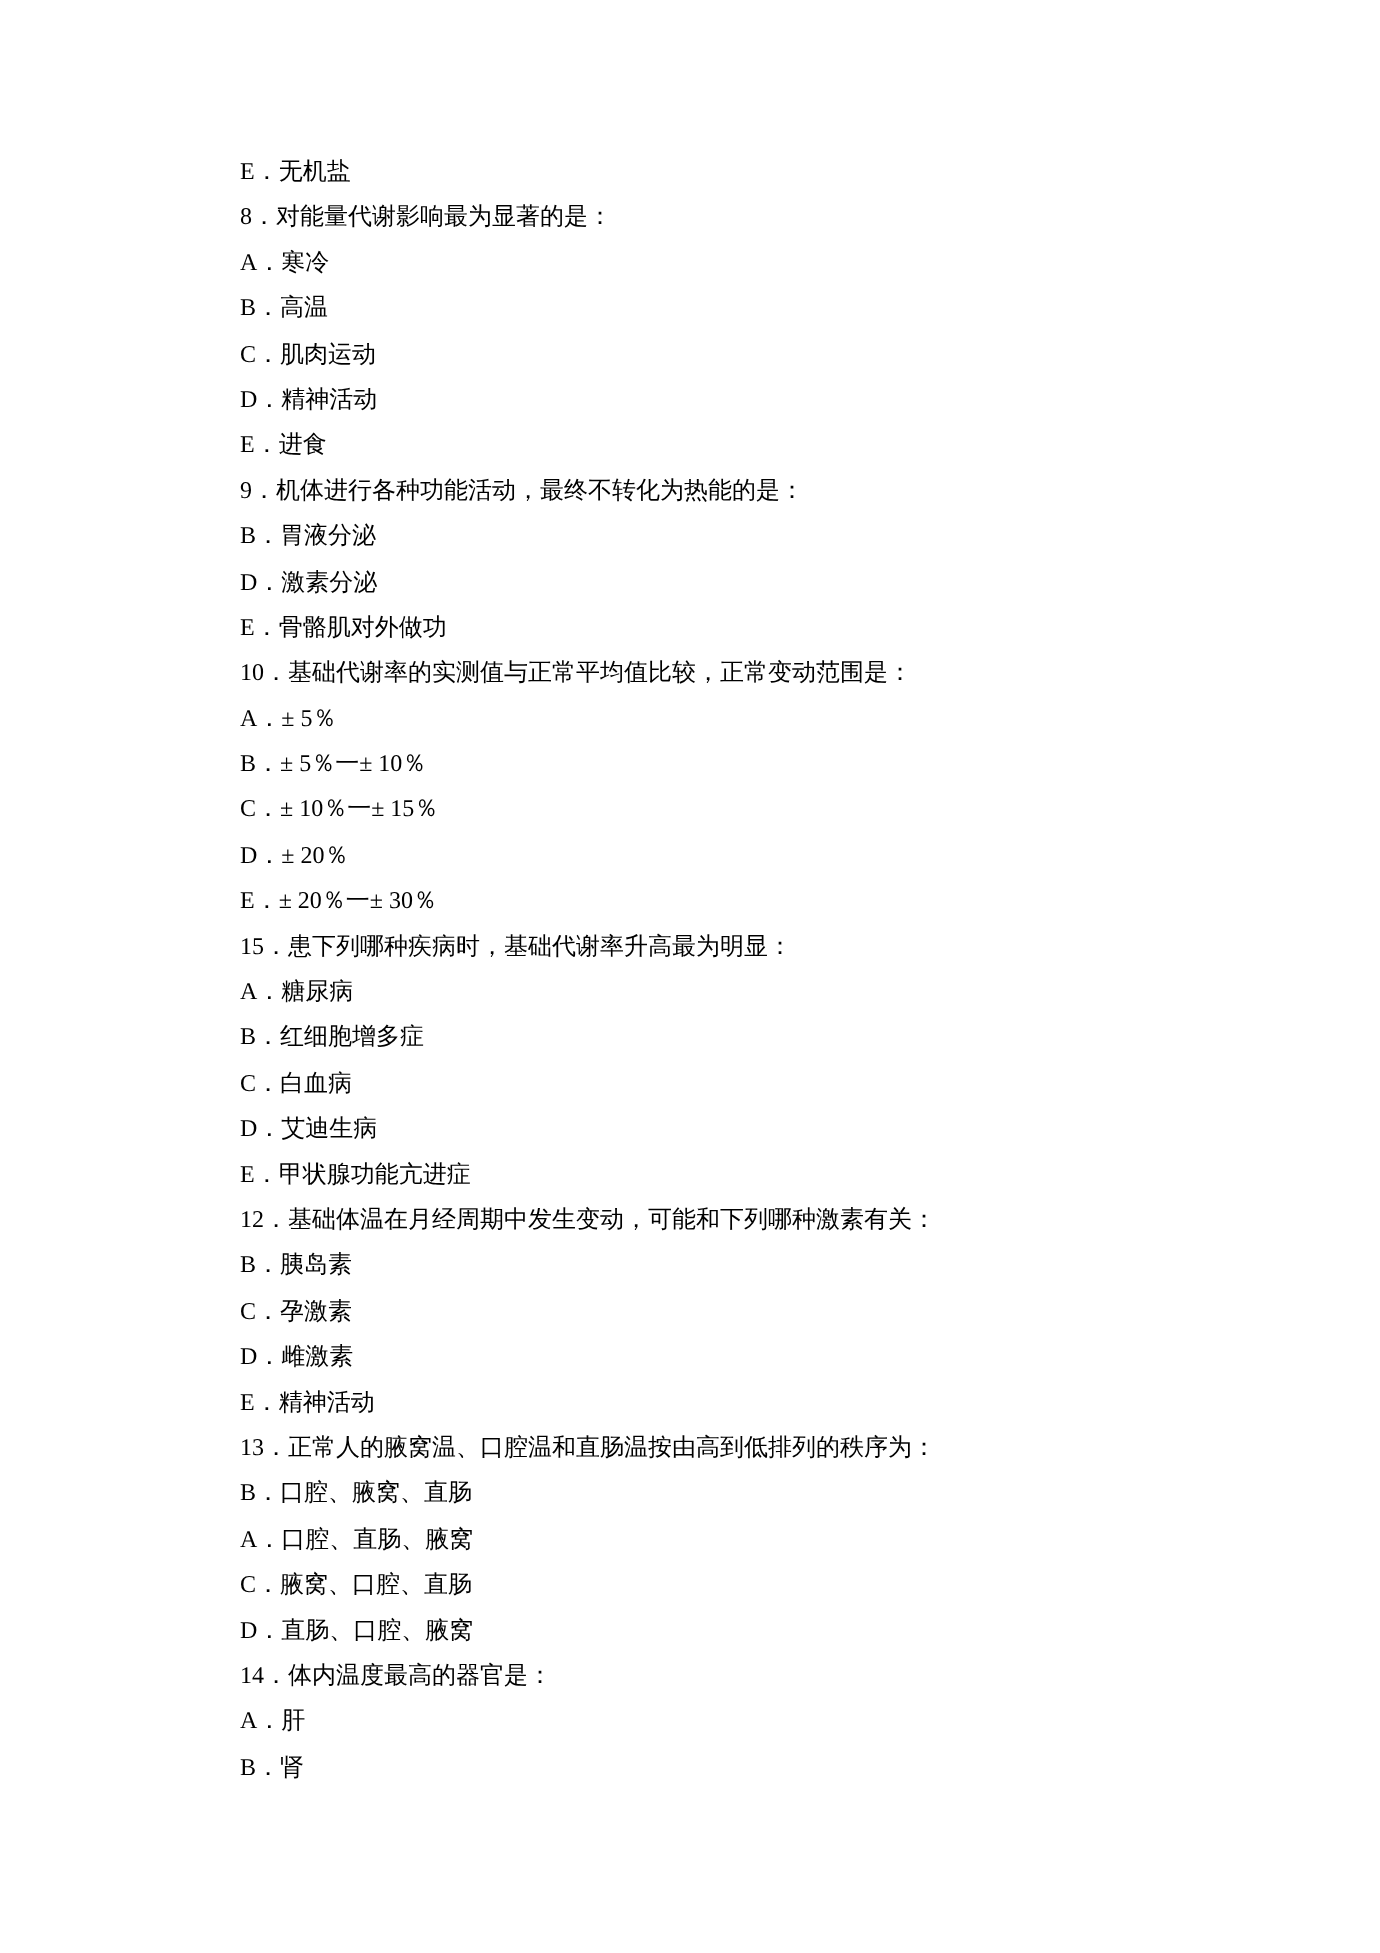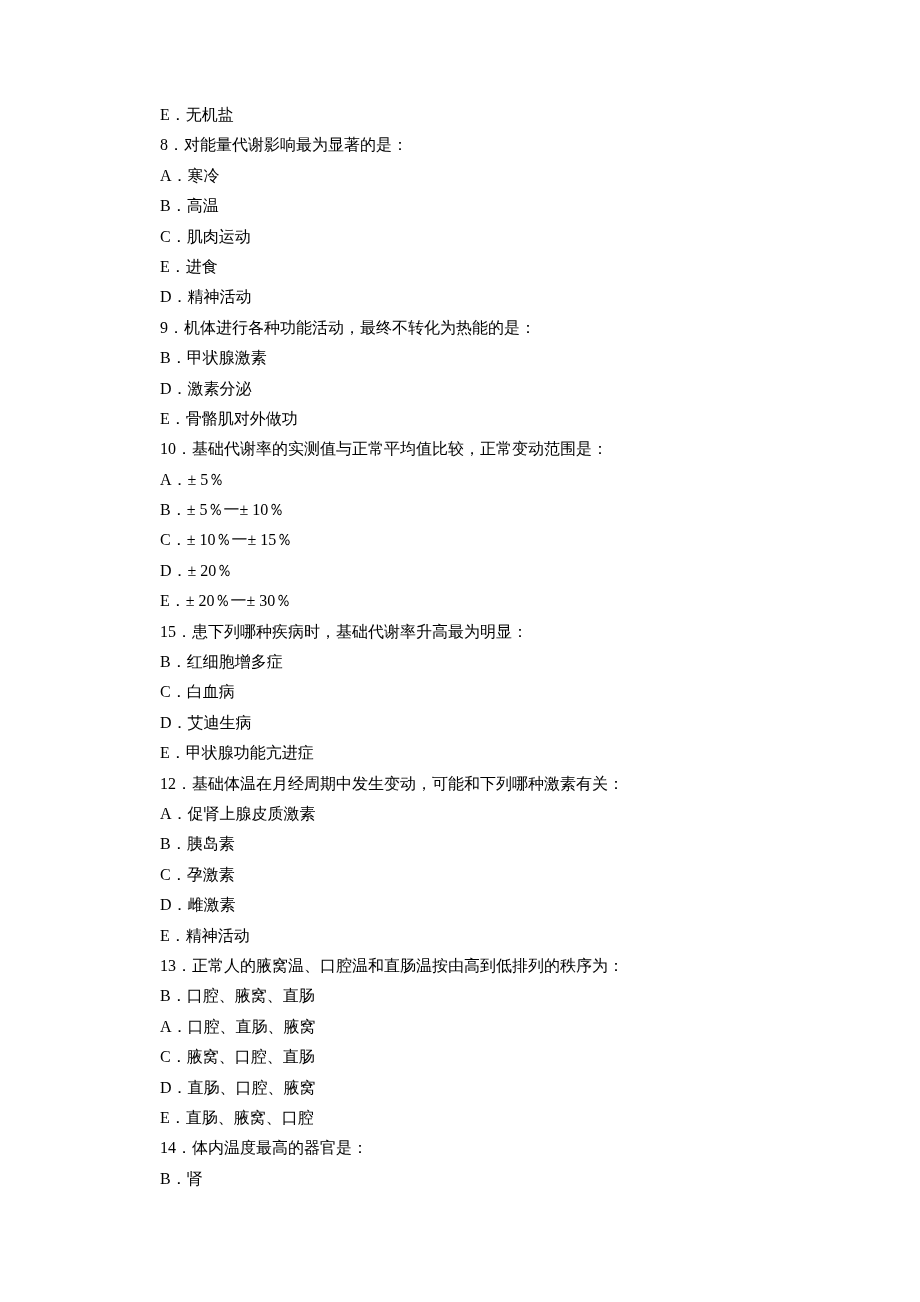--- a/index.html
+++ b/index.html
@@ -23,45 +23,45 @@
 </style>
 </head>
 <body>
 
 <div class="page">
   <div class="line">E．无机盐</div>
   <div class="line">8．对能量代谢影响最为显著的是：</div>
   <div class="line">A．寒冷</div>
   <div class="line">B．高温</div>
   <div class="line">C．肌肉运动</div>
+  <div class="line">D．精神活动</div>
   <div class="line">E．进食</div>
-  <div class="line">D．精神活动</div>
   <div class="line">9．机体进行各种功能活动，最终不转化为热能的是：</div>
-  <div class="line">B．甲状腺激素</div>
+  <div class="line">B．胃液分泌</div>
   <div class="line">D．激素分泌</div>
   <div class="line">E．骨骼肌对外做功</div>
   <div class="line">10．基础代谢率的实测值与正常平均值比较，正常变动范围是：</div>
   <div class="line">A．± 5％</div>
   <div class="line">B．± 5％一± 10％</div>
   <div class="line">C．± 10％一± 15％</div>
   <div class="line">D．± 20％</div>
   <div class="line">E．± 20％一± 30％</div>
   <div class="line">15．患下列哪种疾病时，基础代谢率升高最为明显：</div>
+  <div class="line">A．糖尿病</div>
   <div class="line">B．红细胞增多症</div>
   <div class="line">C．白血病</div>
   <div class="line">D．艾迪生病</div>
   <div class="line">E．甲状腺功能亢进症</div>
   <div class="line">12．基础体温在月经周期中发生变动，可能和下列哪种激素有关：</div>
-  <div class="line">A．促肾上腺皮质激素</div>
   <div class="line">B．胰岛素</div>
   <div class="line">C．孕激素</div>
   <div class="line">D．雌激素</div>
   <div class="line">E．精神活动</div>
   <div class="line">13．正常人的腋窝温、口腔温和直肠温按由高到低排列的秩序为：</div>
   <div class="line">B．口腔、腋窝、直肠</div>
   <div class="line">A．口腔、直肠、腋窝</div>
   <div class="line">C．腋窝、口腔、直肠</div>
   <div class="line">D．直肠、口腔、腋窝</div>
-  <div class="line">E．直肠、腋窝、口腔</div>
   <div class="line">14．体内温度最高的器官是：</div>
+  <div class="line">A．肝</div>
   <div class="line">B．肾</div>
 
 </div>
 
 </body></html>

